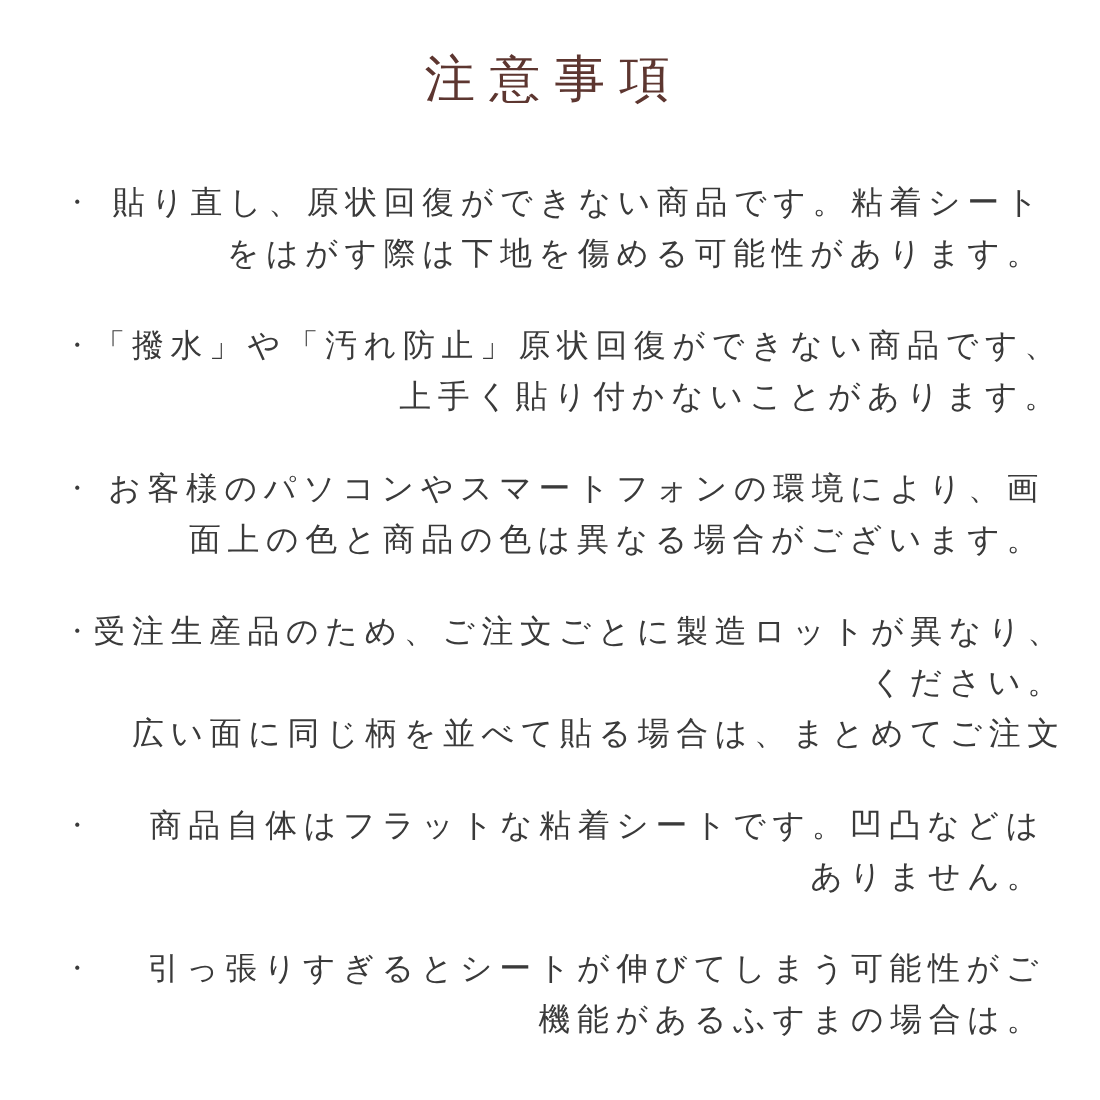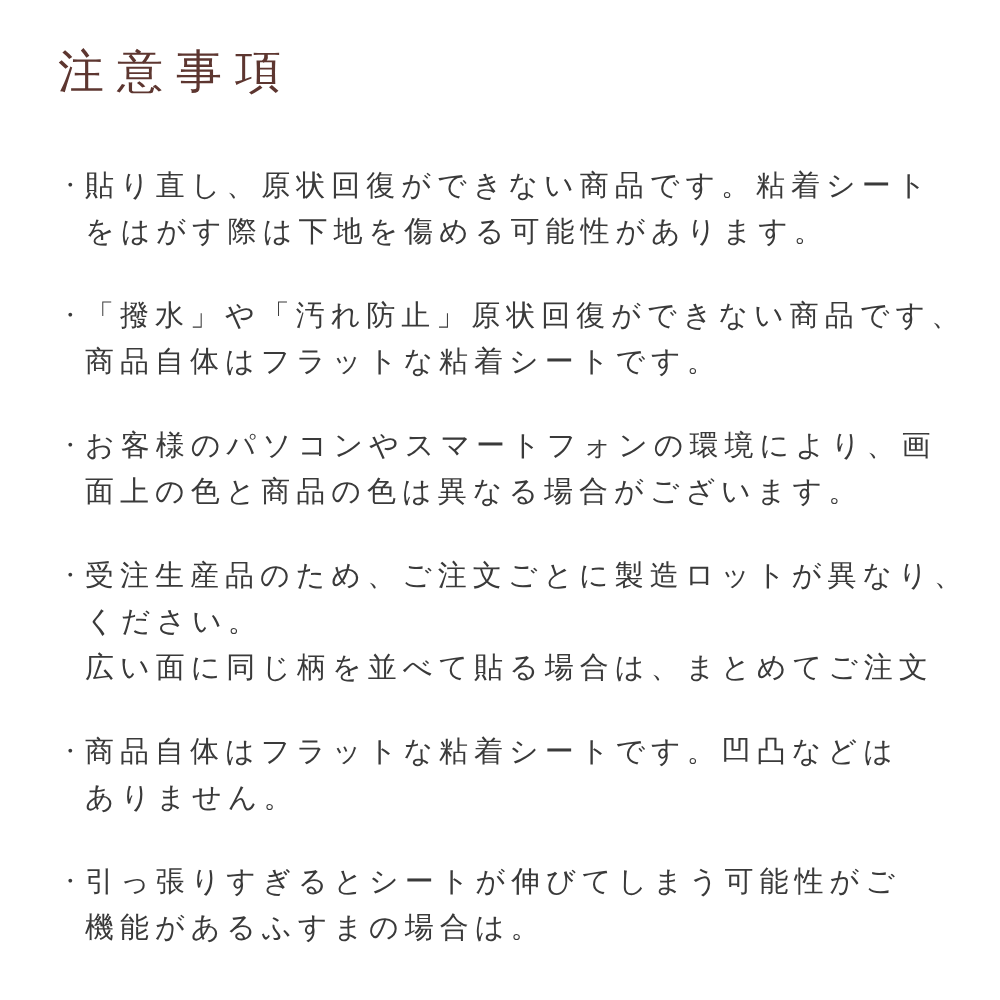--- a/index.html
+++ b/index.html
@@ -15,21 +15,21 @@
     font-family: "Liberation Sans", sans-serif;
   }
   .page {
     width: 1000px;
     height: 1000px;
     background: var(--bg-color);
     padding: 48px 50px 0 58px;
     overflow: hidden;
   }
   .page-title {
-    text-align: left;
+    text-align: center;
     color: var(--title-color);
     font-size: 46px;
     line-height: 1;
     font-weight: 400;
     letter-spacing: 13px;
     margin-bottom: 68px;
   }
   .notes-list {
     list-style: none;
   }
@@ -41,20 +41,21 @@
   .bullet {
     flex: 0 0 27px;
     width: 27px;
     color: var(--body-color);
     font-size: 24px;
     line-height: 46px;
     font-weight: 300;
   }
   .note-text {
     flex: 1;
+    text-align: right;
   }
   .note-line {
     color: var(--body-color);
     font-size: 29px;
     line-height: 46px;
     letter-spacing: 6px;
     font-weight: 300;
     white-space: nowrap;
   }
 </style>
@@ -70,21 +71,21 @@
       <div class="note-text">
         <div class="note-line">貼り直し、原状回復ができない商品です。粘着シート</div>
         <div class="note-line">をはがす際は下地を傷める可能性があります。</div>
       </div>
     </li>
 
     <li class="note-item">
       <span class="bullet">・</span>
       <div class="note-text">
         <div class="note-line">「撥水」や「汚れ防止」原状回復ができない商品です、</div>
-        <div class="note-line">商品自体はフラットな粘着シートです。</div>
+        <div class="note-line">上手く貼り付かないことがあります。</div>
       </div>
     </li>
 
     <li class="note-item">
       <span class="bullet">・</span>
       <div class="note-text">
         <div class="note-line">お客様のパソコンやスマートフォンの環境により、画</div>
         <div class="note-line">面上の色と商品の色は異なる場合がございます。</div>
       </div>
     </li>

